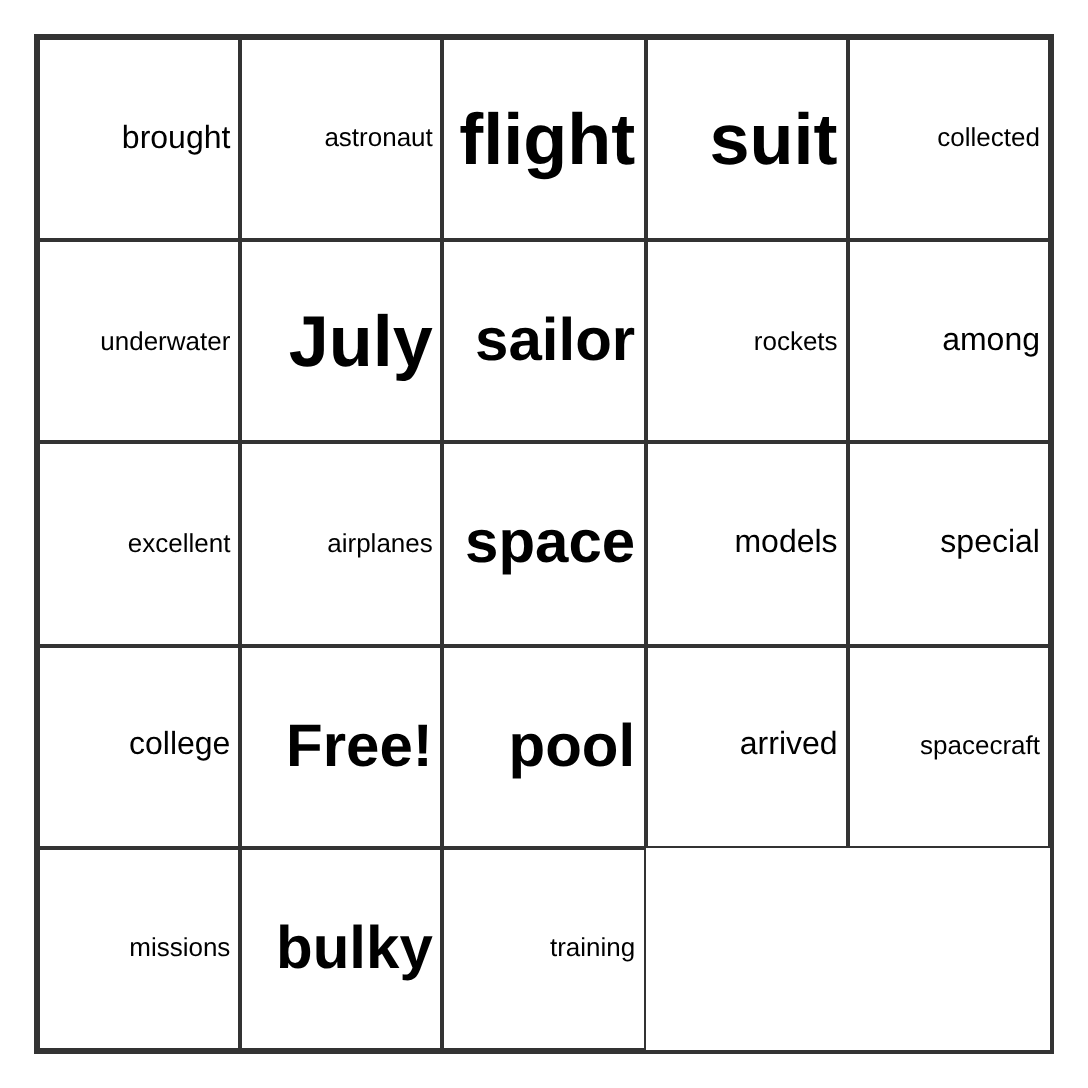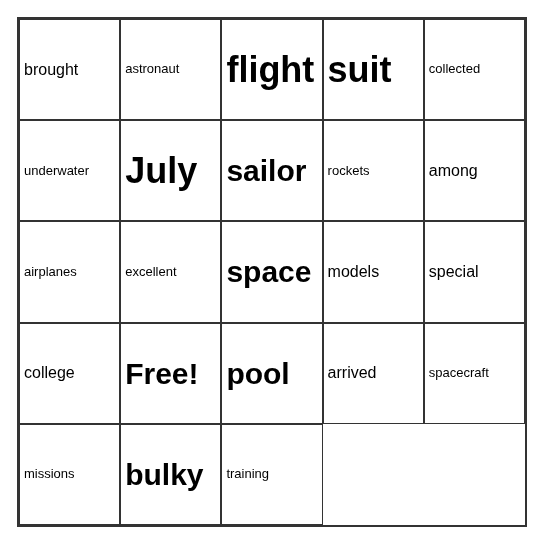--- a/index.html
+++ b/index.html
@@ -24,21 +24,21 @@
       border: 2px solid #333;
       display: grid;
       grid-template-columns: repeat(5, 1fr);
       grid-template-rows: repeat(5, 1fr);
     }
 
     .bingo-cell {
       border: 1px solid #333;
       display: flex;
       align-items: center;
-      justify-content: flex-start;
+      justify-content: flex-end;
       text-align: center;
       padding: 4px;
       cursor: default;
     }
 
     .bingo-cell span {
       line-height: 1.1;
       word-break: break-word;
     }
 
@@ -88,24 +88,24 @@
     <div class="bingo-cell">
       <span class="size-large">sailor</span>
     </div>
     <div class="bingo-cell">
       <span class="size-small">rockets</span>
     </div>
     <div class="bingo-cell">
       <span class="size-medium">among</span>
     </div>
     <div class="bingo-cell">
-      <span class="size-small">airplanes</span>
+      <span class="size-small">excellent</span>
     </div>
     <div class="bingo-cell">
-      <span class="size-small">excellent</span>
+      <span class="size-small">airplanes</span>
     </div>
     <div class="bingo-cell">
       <span class="size-large">space</span>
     </div>
     <div class="bingo-cell">
       <span class="size-medium">models</span>
     </div>
     <div class="bingo-cell">
       <span class="size-medium">special</span>
     </div>

